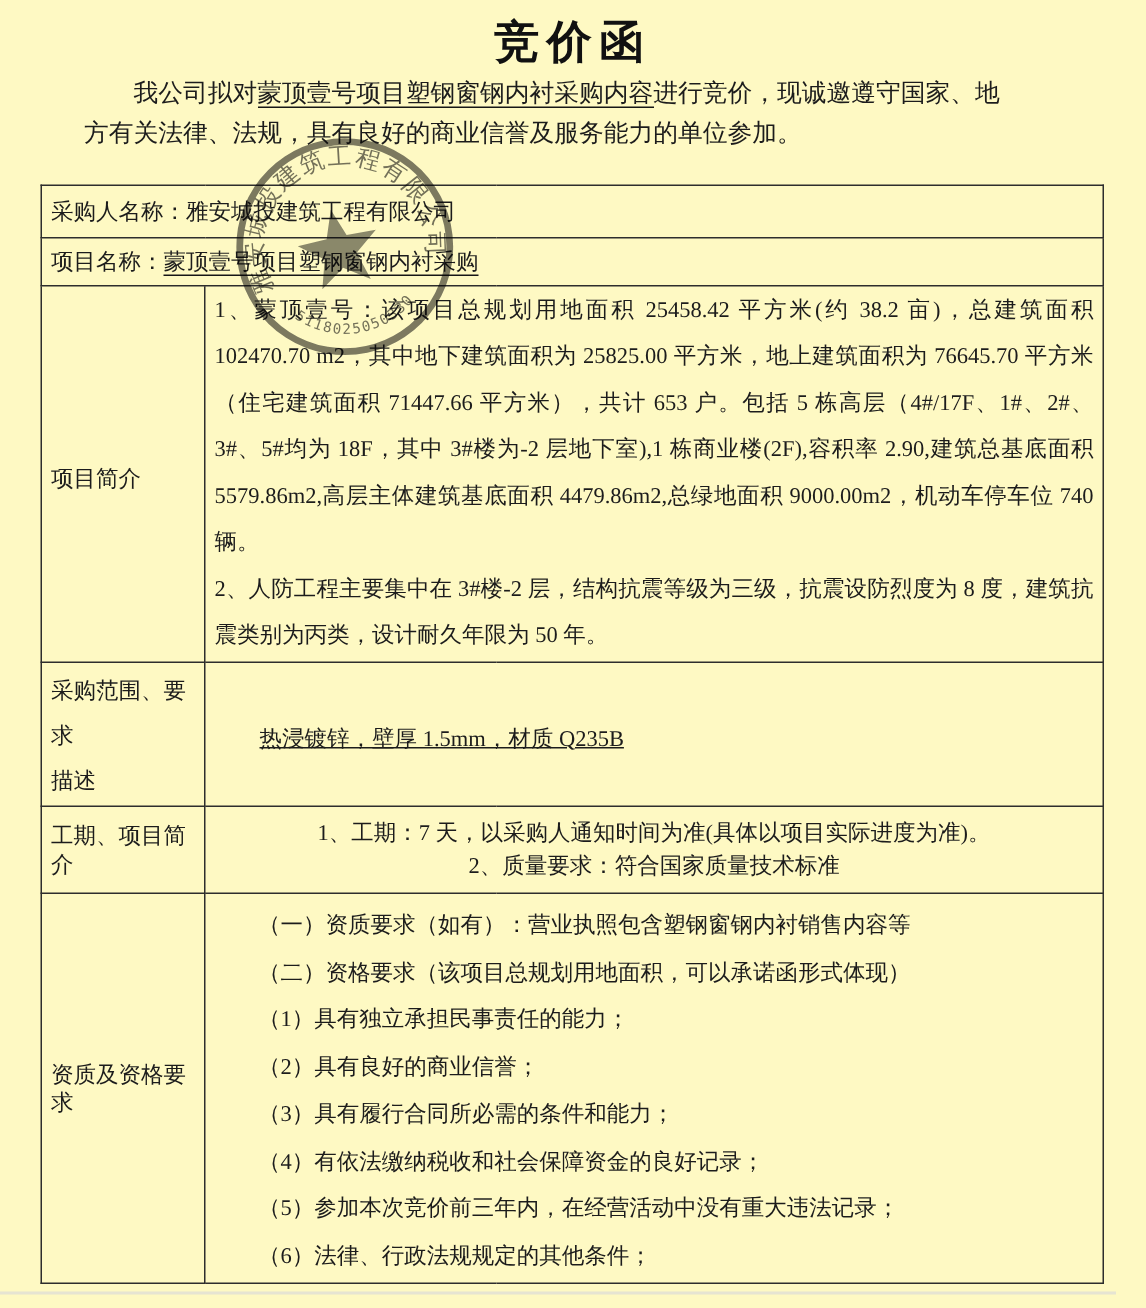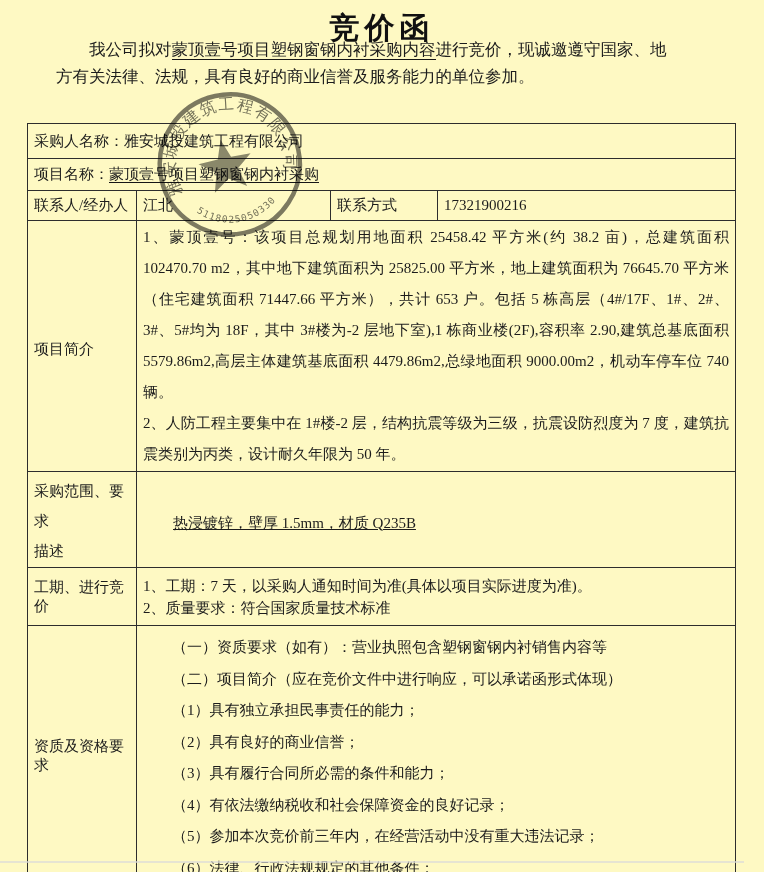--- a/index.html
+++ b/index.html
@@ -17,41 +17,41 @@
   .scan-shadow {
     position:absolute; left:0; top:861px; width:744px; height:2px;
     background:#dcdcd8; opacity:.7;
   }
   .doc-title {
     position:absolute; top:8px; left:0; width:764px; margin:0;
     text-align:center; font-size:30px; font-weight:bold; letter-spacing:5px;
     color:#111;
   }
   .intro {
-    position:absolute; left:56px; top:36px; width:662px; margin:0;
+    position:absolute; left:56px; top:48px; width:662px; margin:0;
     font-size:16.5px; line-height:27px; text-align:justify;
   }
   .intro .indent { display:inline-block; width:2em; }
   .u-line { border-bottom:1.6px solid #161616; padding-bottom:0px; }
   table.doc-table {
     position:absolute; left:27px; top:123px; width:708px;
     border-collapse:collapse; table-layout:fixed;
     background:transparent;
   }
   table.doc-table td {
     border:1.7px solid #2d2d2d;
     font-size:15px; padding:1px 6px; vertical-align:middle;
     overflow:hidden;
   }
   td.lab { font-size:14.5px; padding:1px 4px; }
   td.v-top { vertical-align:top; }
   .ov-wrap p { margin:0; line-height:31px; text-align:justify; }
   .qual-wrap { padding-top:4px; }
   .qual-wrap p { margin:1px; line-height:30.5px; padding-left:28px; }
-  .sched-wrap p { margin:0; line-height:22px; }
+  .sched-wrap p { margin:0; line-height:22px;text-align:center; }
   .lab2 p { margin:0; line-height:30px; }
   .scope-val { text-indent:2em; line-height:22px; padding-top:6px;text-decoration:underline; }
   
   .stamp {
     position:absolute; left:148px; top:86px; width:168px; height:158px;
     transform:rotate(-12deg);
     mix-blend-mode:multiply; opacity:.88;
     pointer-events:none;
   }
 </style>
@@ -71,59 +71,53 @@
         <col style="width:107px">
         <col style="width:298px">
     </colgroup>
     <tbody>
         <tr style="height:35px">
       <td colspan="4"><span>采购人名称：</span><span>雅安城投建筑工程有限公司</span></td>
     </tr>
     <tr style="height:32px">
       <td colspan="4"><span>项目名称：</span><span class="u-line">蒙顶壹号项目塑钢窗钢内衬采购</span></td>
     </tr>
-    <tr style="height:30px">
-      <td class="lab">联系人/经办人</td>
-      <td>江北</td>
-      <td class="lab">联系方式</td>
-      <td>17321900216</td>
-    </tr>
     <tr style="height:217px">
       <td class="lab v-top" style="padding-top:8px">项目简介</td>
       <td colspan="3" class="v-top">
         <div class="ov-wrap">
               <p>1、蒙顶壹号：该项目总规划用地面积 25458.42 平方米(约 38.2 亩)，总建筑面积 102470.70 m2，其中地下建筑面积为 25825.00 平方米，地上建筑面积为 76645.70 平方米（住宅建筑面积 71447.66 平方米），共计 653 户。包括 5 栋高层（4#/17F、1#、2#、3#、5#均为 18F，其中 3#楼为-2 层地下室),1 栋商业楼(2F),容积率 2.90,建筑总基底面积 5579.86m2,高层主体建筑基底面积 4479.86m2,总绿地面积 9000.00m2，机动车停车位 740 辆。</p>
-              <p>2、人防工程主要集中在 1#楼-2 层，结构抗震等级为三级，抗震设防烈度为 7 度，建筑抗震类别为丙类，设计耐久年限为 50 年。</p>
+              <p>2、人防工程主要集中在 3#楼-2 层，结构抗震等级为三级，抗震设防烈度为 8 度，建筑抗震类别为丙类，设计耐久年限为 50 年。</p>
             </div>
       </td>
     </tr>
     <tr style="height:65px">
       <td class="lab v-top lab2" style="padding-top:4px">
         <p>采购范围、要求</p>
         <p>描述</p>
       </td>
       <td colspan="3" class="v-top">
         <div class="scope-val">热浸镀锌，壁厚 1.5mm，材质 Q235B</div>
       </td>
     </tr>
     <tr style="height:58px">
-      <td class="lab">工期、进行竞价</td>
+      <td class="lab">工期、项目简介</td>
       <td colspan="3">
         <div class="sched-wrap">
               <p>1、工期：7 天，以采购人通知时间为准(具体以项目实际进度为准)。</p>
               <p>2、质量要求：符合国家质量技术标准</p>
             </div>
       </td>
     </tr>
     <tr style="height:255px">
       <td class="lab">资质及资格要求</td>
       <td colspan="3" class="v-top">
         <div class="qual-wrap">
               <p>（一）资质要求（如有）：营业执照包含塑钢窗钢内衬销售内容等</p>
-              <p>（二）项目简介（应在竞价文件中进行响应，可以承诺函形式体现）</p>
+              <p>（二）资格要求（该项目总规划用地面积，可以承诺函形式体现）</p>
               <p>（1）具有独立承担民事责任的能力；</p>
               <p>（2）具有良好的商业信誉；</p>
               <p>（3）具有履行合同所必需的条件和能力；</p>
               <p>（4）有依法缴纳税收和社会保障资金的良好记录；</p>
               <p>（5）参加本次竞价前三年内，在经营活动中没有重大违法记录；</p>
               <p>（6）法律、行政法规规定的其他条件；</p>
             </div>
       </td>
     </tr>
 

